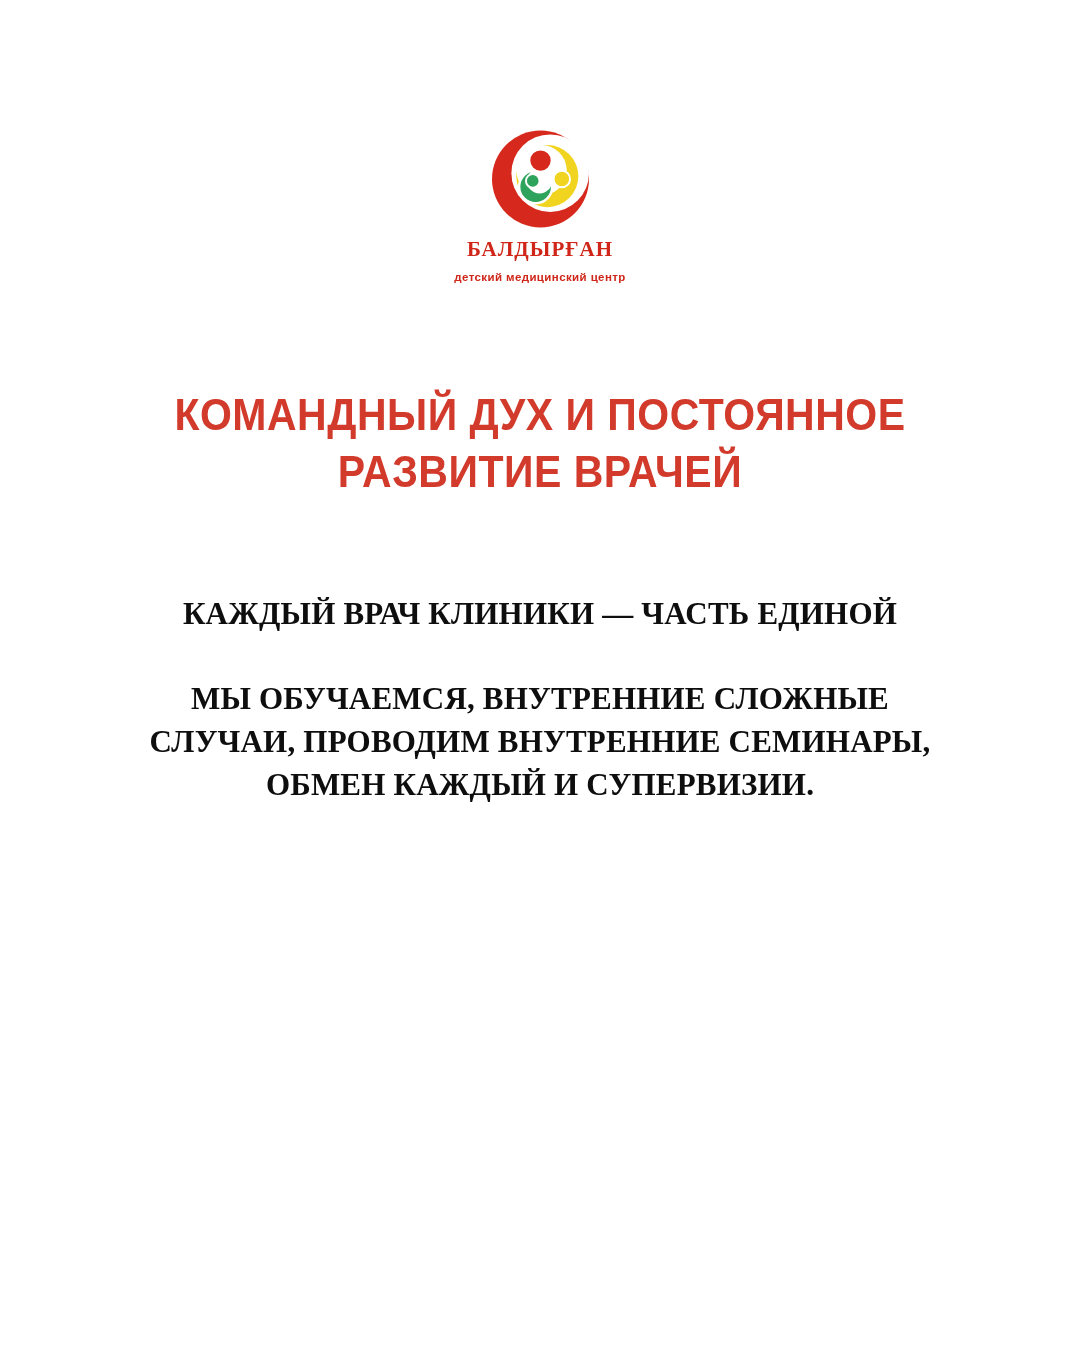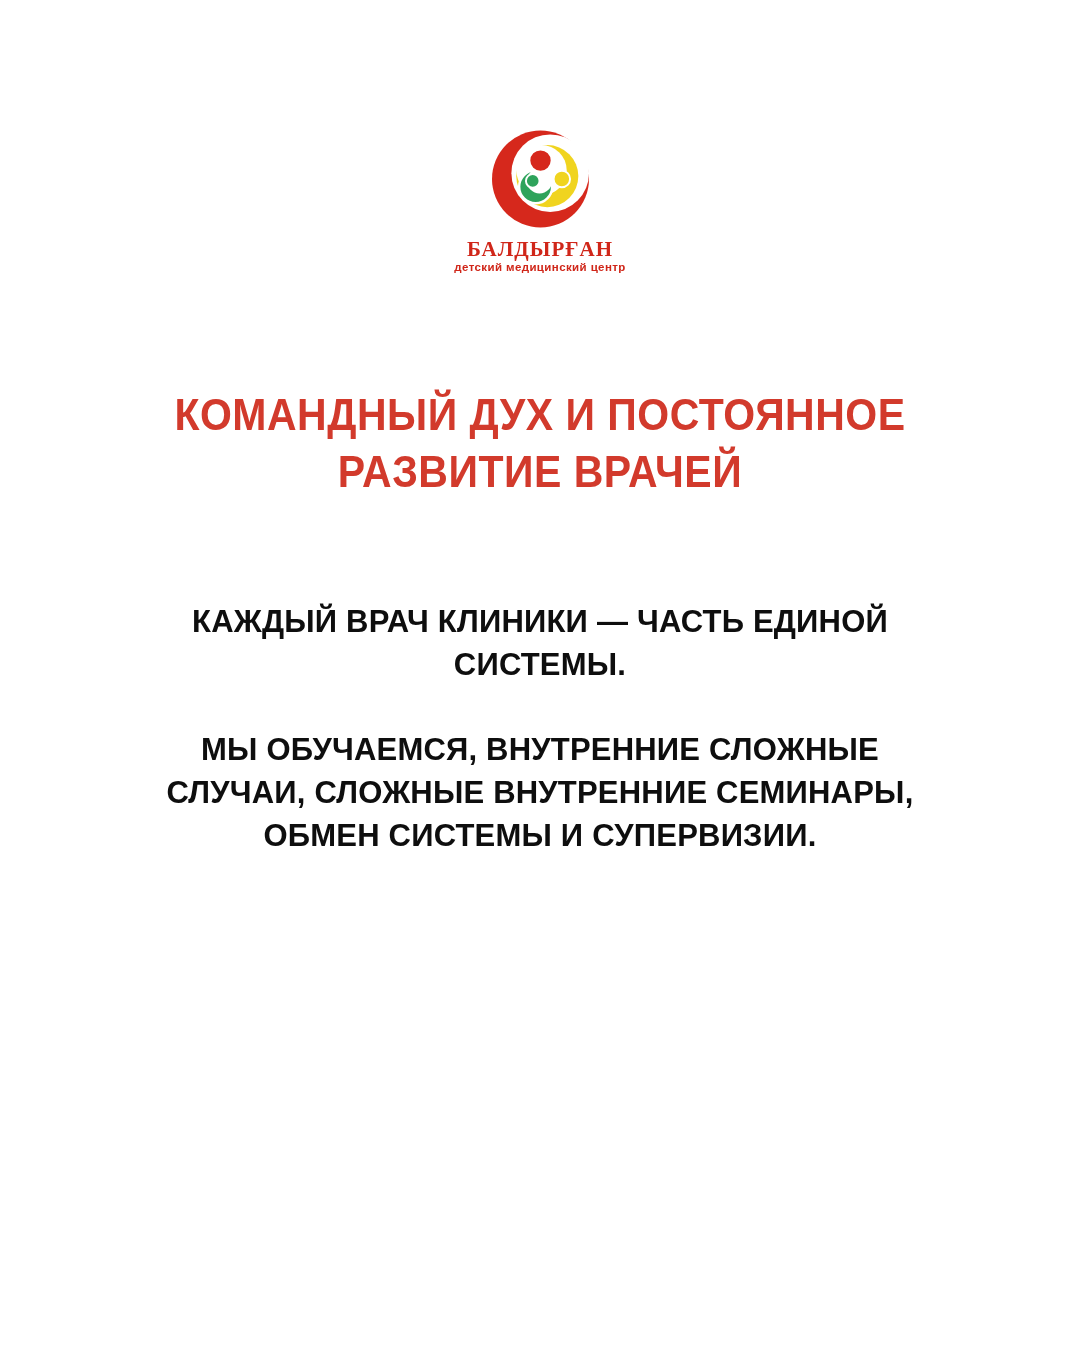--- a/index.html
+++ b/index.html
@@ -30,21 +30,21 @@
   .brand-name {
     margin-top: 5px;
     font-family: "Liberation Serif", "DejaVu Serif", serif;
     font-weight: 700;
     font-size: 21px;
     letter-spacing: 1px;
     color: #d02619;
     line-height: 1.05;
   }
   .brand-tagline {
-    margin-top: 1px;
+    margin-top: 11px;
     font-weight: 700;
     font-size: 11.5px;
     letter-spacing: 0.4px;
     color: #d02619;
   }
   .heading {
     position: absolute;
     top: 386px;
     left: 0;
     right: 0;
@@ -63,21 +63,21 @@
     top: 588px;
     left: 0;
     right: 0;
     text-align: center;
     color: #0e0e0e;
     font-weight: 700;
     font-size: 31px;
     line-height: 43px;
     letter-spacing: 0.2px;
   }
-  .paragraph { margin: 12px 0 42px 0; }
+  .paragraph { margin: 4px 0 42px 0; font-family: Liberation Serif, serif; }
   .paragraph .line { white-space: nowrap; }
 </style>
 </head>
 <body>
 
 <div class="canvas">
 
   <div class="logo-block">
     <svg class="logo-mark" viewBox="0 0 100 100" xmlns="http://www.w3.org/2000/svg">
 
@@ -99,22 +99,21 @@
   </div>
 
   <div class="heading">
     <div class="line">КОМАНДНЫЙ ДУХ И ПОСТОЯННОЕ</div>
     <div class="line">РАЗВИТИЕ ВРАЧЕЙ</div>
   </div>
 
   <div class="body-text">
     <div class="paragraph">
       <div class="line">КАЖДЫЙ ВРАЧ КЛИНИКИ — ЧАСТЬ ЕДИНОЙ</div>
-      <div class="line">СИСТЕМЫ.</div>
     </div>
     <div class="paragraph">
       <div class="line">МЫ ОБУЧАЕМСЯ, ВНУТРЕННИЕ СЛОЖНЫЕ</div>
-      <div class="line">СЛУЧАИ, СЛОЖНЫЕ ВНУТРЕННИЕ СЕМИНАРЫ,</div>
-      <div class="line">ОБМЕН СИСТЕМЫ И СУПЕРВИЗИИ.</div>
+      <div class="line">СЛУЧАИ, ПРОВОДИМ ВНУТРЕННИЕ СЕМИНАРЫ,</div>
+      <div class="line">ОБМЕН КАЖДЫЙ И СУПЕРВИЗИИ.</div>
     </div>
   </div>
 
 </div>
 
 </body></html>

